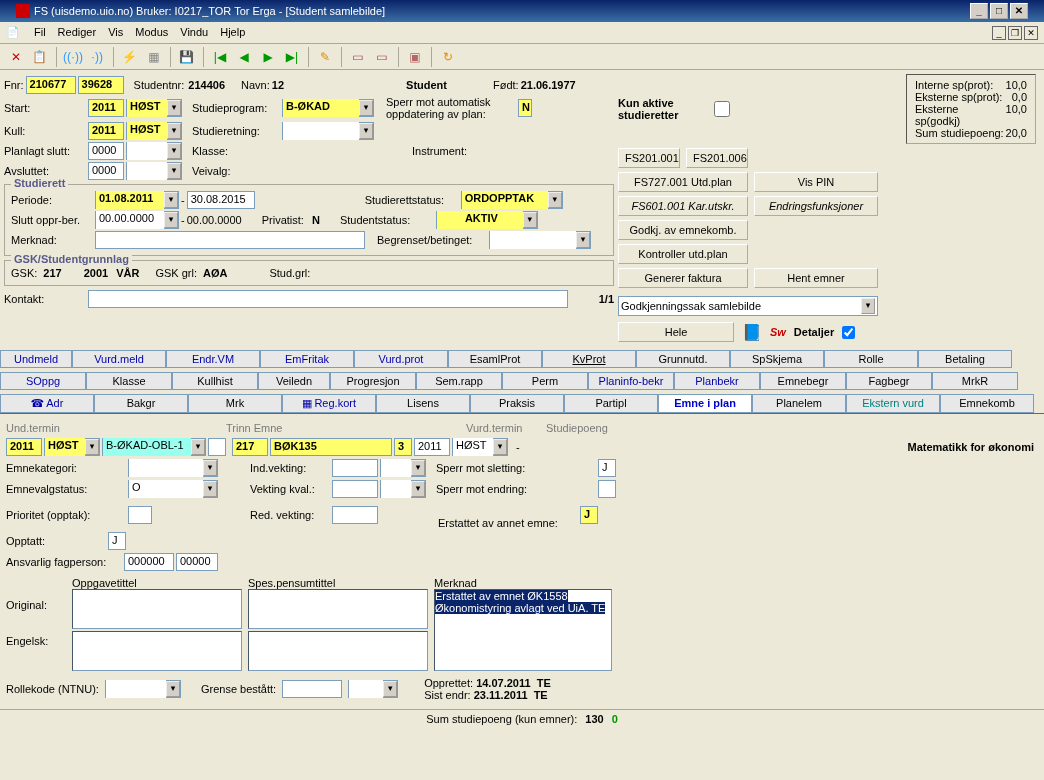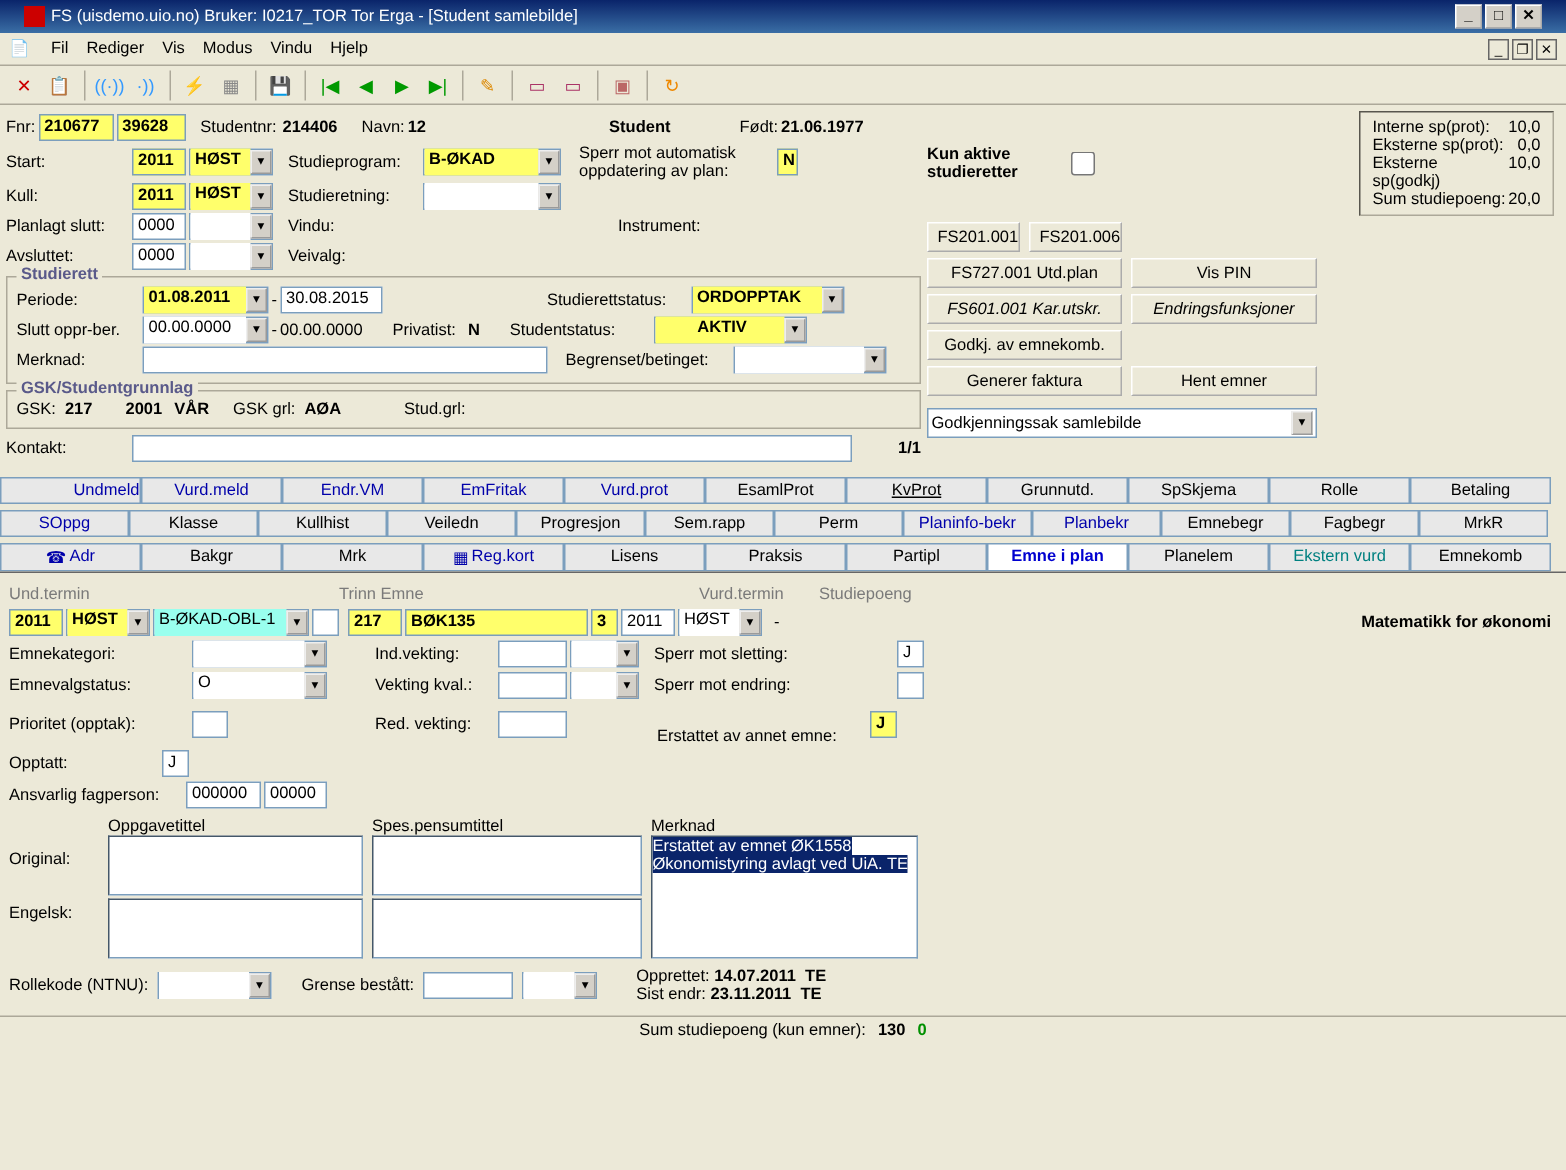--- a/index.html
+++ b/index.html
@@ -170,21 +170,21 @@
         </span>
     </div>
 
     <div class="row">
       <span class="lbl" style="width:82px;">Planlagt slutt:</span>
       <span class="fld" style="width:36px;">0000</span>
       <span class="dd">
           <span class="fld" style="width:40px;border:none;"></span>
           <span class="dd-btn">▾</span>
         </span>
-      <span class="lbl" style="margin-left:8px;width:88px;">Vindu:</span>
+      <span class="lbl" style="margin-left:8px;width:88px;">Klasse:</span>
       <span class="lbl" style="margin-left:130px;">Instrument:</span>
     </div>
 
     <div class="row">
       <span class="lbl" style="width:82px;">Avsluttet:</span>
       <span class="fld" style="width:36px;">0000</span>
       <span class="dd">
           <span class="fld" style="width:40px;border:none;"></span>
           <span class="dd-btn">▾</span>
         </span>
@@ -288,50 +288,60 @@
       <div class="btn" style="width:124px;">Vis PIN</div>
     </div>
     <div style="display:flex;gap:6px;margin-top:4px;font-style:italic;">
       <div class="btn" style="width:130px;">FS601.001 Kar.utskr.</div>
       <div class="btn" style="width:124px;">Endringsfunksjoner</div>
     </div>
     <div style="display:flex;gap:6px;margin-top:4px;">
       <div class="btn" style="width:130px;">Godkj. av emnekomb.</div>
     </div>
     <div style="display:flex;gap:6px;margin-top:4px;">
+      <div class="btn" style="width:130px;">Kontroller utd.plan</div>
+    </div>
+    <div style="display:flex;gap:6px;margin-top:4px;">
       <div class="btn" style="width:130px;">Generer faktura</div>
       <div class="btn" style="width:124px;">Hent emner</div>
     </div>
     <div style="margin-top:8px;">
       <div class="goto">
         <span>Godkjenningssak samlebilde</span>
           <span class="dd-btn">▾</span>
       </div>
     </div>
+    <div style="display:flex;align-items:center;gap:8px;margin-top:6px;">
+      <div class="btn" style="width:116px;">Hele</div>
+      <span style="color:#7a3aa0;font-size:16px;">📘</span>
+      <span style="color:#c00;font-weight:bold;font-style:italic;">Sw</span>
+      <span style="font-weight:bold;">Detaljer</span>
+      <input type="checkbox" checked="" style="">
+    </div>
   </div>
 </div>
 
 <div class="tabstrip">
-  <div class="tab blue" style="width:94px;text-align:right;">Undmeld</div>
+  <div class="tab blue" style="width:72px;">Undmeld</div>
   <div class="tab blue" style="width:94px;">Vurd.meld</div>
   <div class="tab blue" style="width:94px;">Endr.VM</div>
   <div class="tab blue" style="width:94px;">EmFritak</div>
   <div class="tab blue" style="width:94px;">Vurd.prot</div>
   <div class="tab" style="width:94px;">EsamlProt</div>
   <div class="tab" style="width:94px;text-decoration:underline;">KvProt</div>
   <div class="tab" style="width:94px;">Grunnutd.</div>
   <div class="tab" style="width:94px;">SpSkjema</div>
   <div class="tab" style="width:94px;">Rolle</div>
   <div class="tab" style="width:94px;">Betaling</div>
 </div>
 <div class="tabstrip">
   <div class="tab blue" style="width:86px;">SOppg</div>
   <div class="tab" style="width:86px;">Klasse</div>
   <div class="tab" style="width:86px;">Kullhist</div>
-  <div class="tab" style="width:86px;">Veiledn</div>
+  <div class="tab" style="width:72px;">Veiledn</div>
   <div class="tab" style="width:86px;">Progresjon</div>
   <div class="tab" style="width:86px;">Sem.rapp</div>
   <div class="tab" style="width:86px;">Perm</div>
   <div class="tab blue" style="width:86px;">Planinfo-bekr</div>
   <div class="tab blue" style="width:86px;">Planbekr</div>
   <div class="tab" style="width:86px;">Emnebegr</div>
   <div class="tab" style="width:86px;">Fagbegr</div>
   <div class="tab" style="width:86px;">MrkR</div>
 </div>
 <div class="tabstrip">

